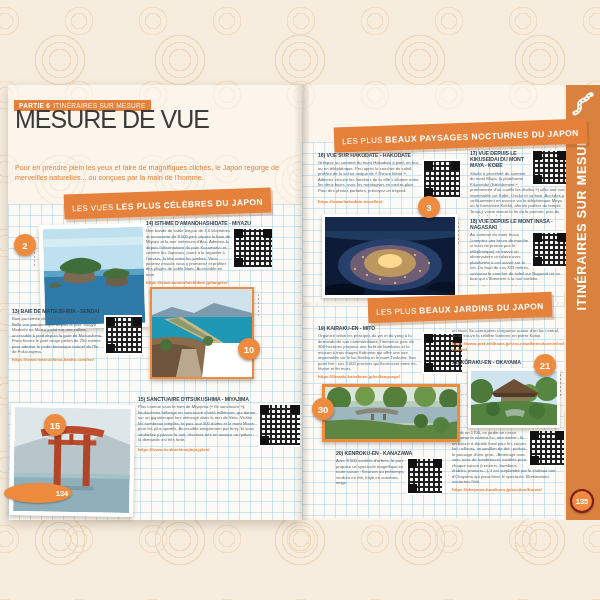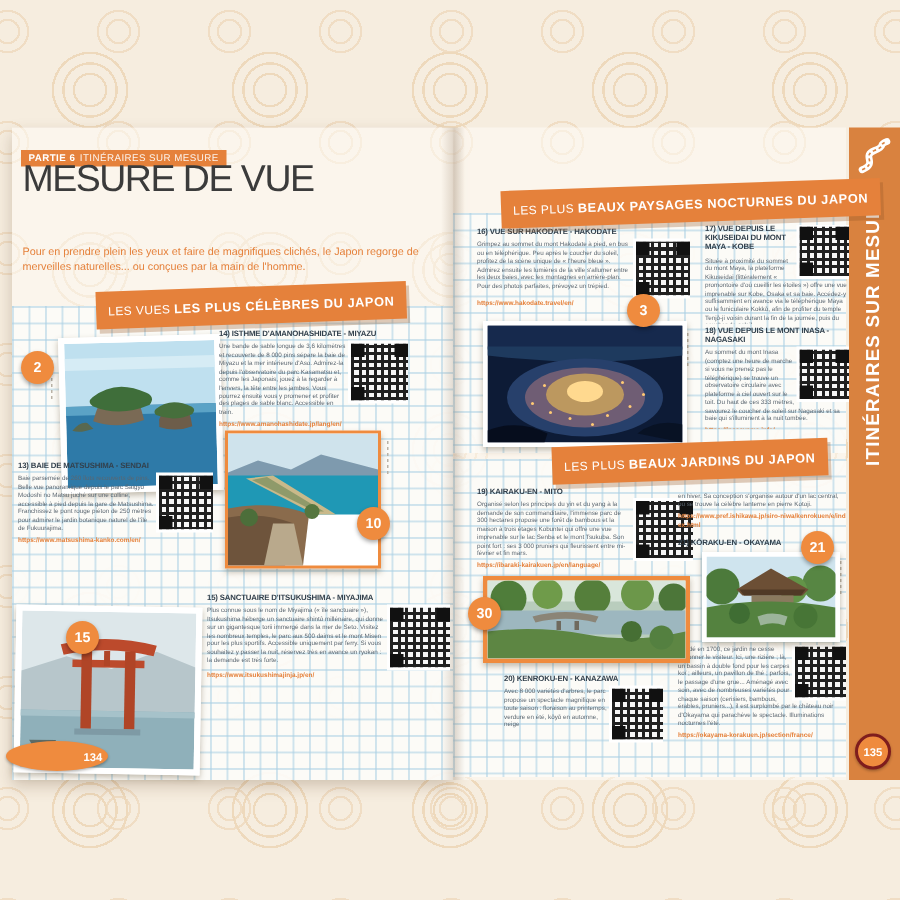--- a/index.html
+++ b/index.html
@@ -311,14 +311,14 @@
 </div>
 
 <div class="abs sidebar" style="left:566px;top:85px;width:34px;height:435px;">
   <svg width="22" height="24" viewBox="0 0 24 24" style="position:absolute;left:6px;top:7px;">
     <path d="M3 22 C 15 17, 2 12, 12 8 C 21 4.5, 14 4, 21 1.5" stroke="#ffffff" stroke-width="5" fill="none" stroke-linecap="round"></path>
     <path d="M3 22 C 15 17, 2 12, 12 8 C 21 4.5, 14 4, 21 1.5" stroke="#d9823f" stroke-width="1.2" fill="none" stroke-dasharray="2.2 2.2"></path>
   </svg>
   <div class="sidebar-label" style="left:9px;top:42px;">ITINÉRAIRES SUR MESURE</div>
 </div>
 
-<div class="pagenum" style="left:4px;top:494px;padding-left:48px;">134</div>
+<div class="pagenum" style="left:4px;top:483px;padding-left:48px;">134</div>
 <div class="pagenum ringed" style="left:570px;top:489px;">135</div>
 
 </body></html>

